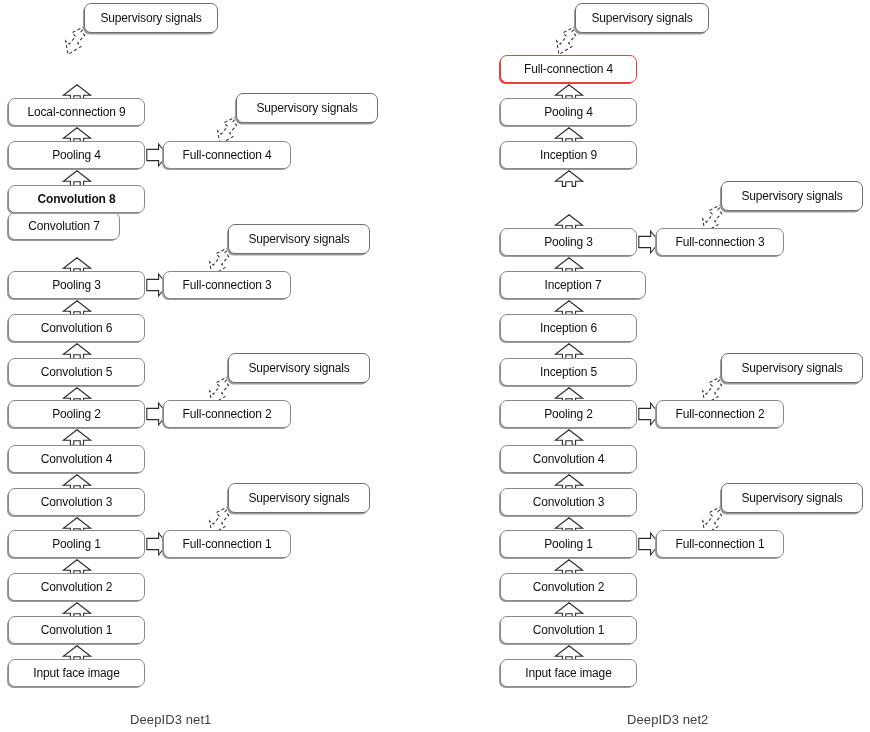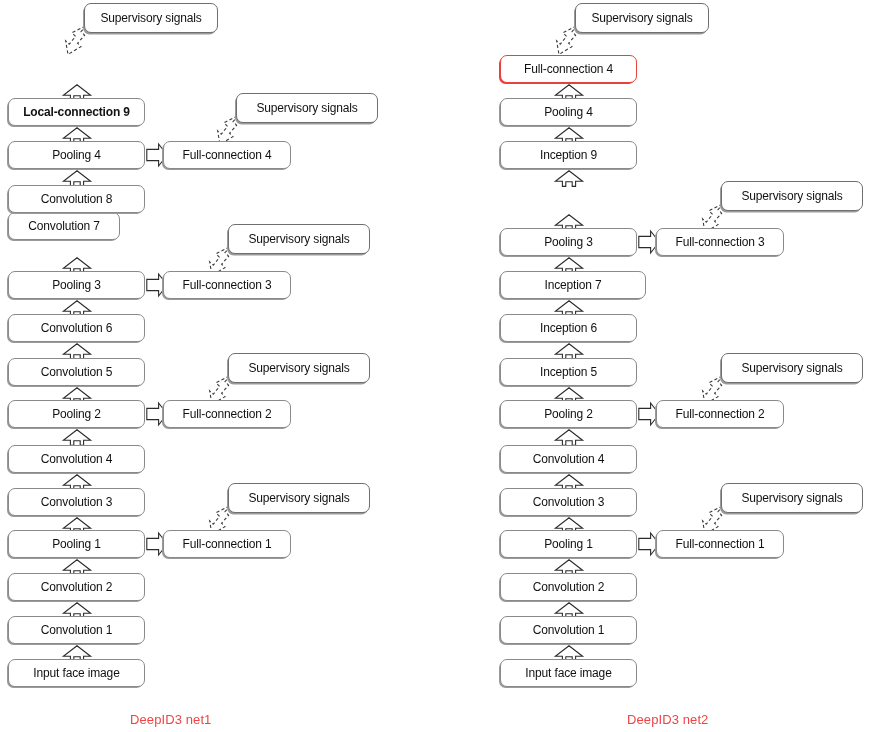--- a/index.html
+++ b/index.html
@@ -44,21 +44,21 @@
   
   .arrow{position:absolute;z-index:2;}
   .arrow svg{display:block;overflow:visible;}
   .arrow path{fill:#ffffff;stroke:#2b2b2b;stroke-width:1.1;stroke-linejoin:miter;}
   .arrow.dashed path{fill:#ffffff;stroke:#3a3a3a;stroke-width:1.1;stroke-dasharray:3.2 2.4;}
 
   
   .caption{
     position:absolute;
     font-size:13px;
-    color:#ef4444;
+    color:#404040;
     white-space:nowrap;
     letter-spacing:0.1px;
   }
 </style>
 </head>
 <body>
 
 <div class="canvas" id="canvas">
     <div class="node" style="left: 8px; top: 659px; width: 137px;">Input face image</div>
     <div class="node" style="left: 8px; top: 616px; width: 137px;">Convolution 1</div>
@@ -114,33 +114,33 @@
       <svg width="30" height="17" viewBox="0 0 30 17">
         <path d="M15 0.8 L28.6 11.2 L21.6 11.2 L21.6 16.4 L18.2 16.4 L18.2 11.8 L11.8 11.8 L11.8 16.4 L8.4 16.4 L8.4 11.2 L1.4 11.2 Z"></path>
       </svg>
     </div>
     <div class="node" style="left: 8px; top: 212px; width: 112px;">Convolution 7</div>
     <div class="arrow" style="left: 61.5px; top: 256.5px;">
       <svg width="30" height="17" viewBox="0 0 30 17">
         <path d="M15 0.8 L28.6 11.2 L21.6 11.2 L21.6 16.4 L18.2 16.4 L18.2 11.8 L11.8 11.8 L11.8 16.4 L8.4 16.4 L8.4 11.2 L1.4 11.2 Z"></path>
       </svg>
     </div>
-    <div class="node" style="left: 8px; top: 185px; width: 137px;">Convolution 8</div>
+    <div class="node" style="left: 8px; top: 185px; width: 137px; font-weight: bold;">Convolution 8</div>
     <div class="arrow" style="left: 61.5px; top: 213.5px;">
       <svg width="30" height="17" viewBox="0 0 30 17">
         <path d="M15 0.8 L28.6 11.2 L21.6 11.2 L21.6 16.4 L18.2 16.4 L18.2 11.8 L11.8 11.8 L11.8 16.4 L8.4 16.4 L8.4 11.2 L1.4 11.2 Z"></path>
       </svg>
     </div>
     <div class="node" style="left: 8px; top: 141px; width: 137px;">Pooling 4</div>
     <div class="arrow" style="left: 61.5px; top: 169.5px;">
       <svg width="30" height="17" viewBox="0 0 30 17">
         <path d="M15 0.8 L28.6 11.2 L21.6 11.2 L21.6 16.4 L18.2 16.4 L18.2 11.8 L11.8 11.8 L11.8 16.4 L8.4 16.4 L8.4 11.2 L1.4 11.2 Z"></path>
       </svg>
     </div>
-    <div class="node" style="left: 8px; top: 98px; width: 137px; font-weight: bold;">Local-connection 9</div>
+    <div class="node" style="left: 8px; top: 98px; width: 137px;">Local-connection 9</div>
     <div class="arrow" style="left: 61.5px; top: 126.5px;">
       <svg width="30" height="17" viewBox="0 0 30 17">
         <path d="M15 0.8 L28.6 11.2 L21.6 11.2 L21.6 16.4 L18.2 16.4 L18.2 11.8 L11.8 11.8 L11.8 16.4 L8.4 16.4 L8.4 11.2 L1.4 11.2 Z"></path>
       </svg>
     </div>
     <div class="arrow" style="left: 61.5px; top: 83.5px;">
       <svg width="30" height="17" viewBox="0 0 30 17">
         <path d="M15 0.8 L28.6 11.2 L21.6 11.2 L21.6 16.4 L18.2 16.4 L18.2 11.8 L11.8 11.8 L11.8 16.4 L8.4 16.4 L8.4 11.2 L1.4 11.2 Z"></path>
       </svg>
     </div>

